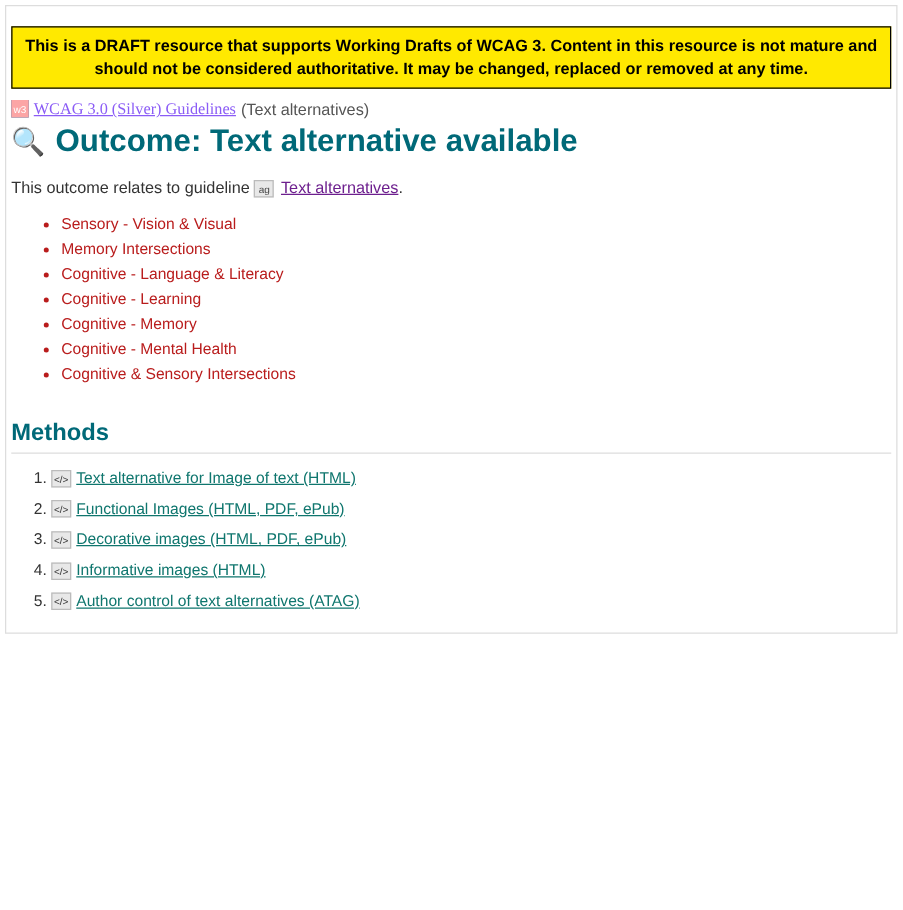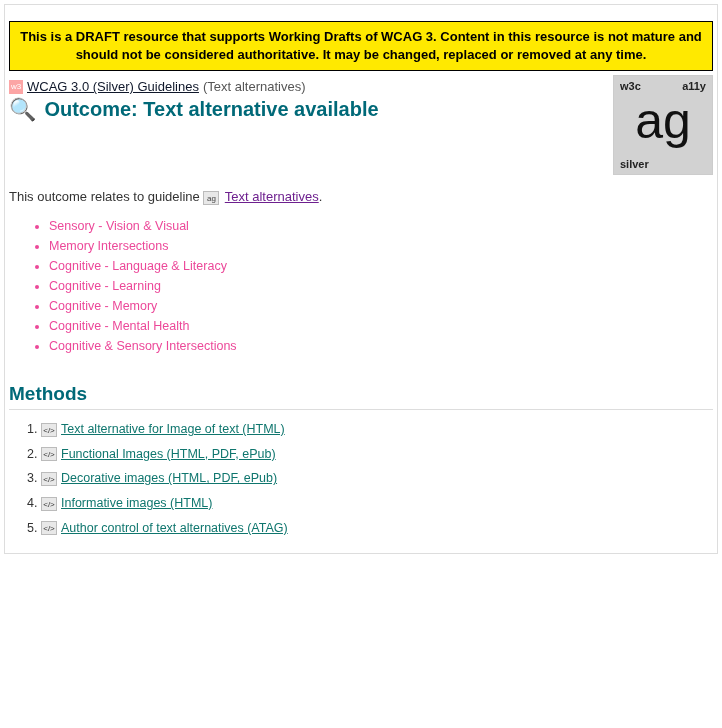--- a/index.html
+++ b/index.html
@@ -31,22 +31,23 @@
   }
   .header-left { flex: 1; }
   .breadcrumb {
     display: flex;
     align-items: center;
     gap: 4px;
     font-size: 13px;
     padding: 4px 0 2px 0;
   }
   .breadcrumb a {
-    color: #0f172a;
+    color: #8b5cf6;
     text-decoration: underline;
+    font-family: Liberation Serif, serif;
   }
   .breadcrumb .crumb-current {
     color: #555;
   }
   .w3c-icon {
     width: 14px;
     height: 14px;
     background: #005a9c;
     color: #fff;
     font-size: 8px;
@@ -61,21 +62,21 @@
     gap: 8px;
     margin-top: 2px;
   }
   .outcome-icon {
     font-size: 22px;
     line-height: 1;
   }
   h1 {
     color: #006978;
     font-weight: 600;
-    font-size: 20px;
+    font-size: 25px;
     margin: 0;
   }
   .logo-box {
     width: 100px;
     height: 100px;
     background: #d2d2d2;
     position: relative;
     font-family: Verdana, sans-serif;
     border: 1px solid #ccc;
     flex-shrink: 0;
@@ -121,21 +122,21 @@
     padding-bottom: 4px;
     margin: 30px 0 10px 0;
   }
   ul.bullets {
     padding-left: 40px;
     margin: 8px 0;
   }
   ul.bullets li {
     list-style: disc;
     margin: 6px 0;
-    color: #ec4899;
+    color: #b91c1c;
     font-size: 12.5px;
   }
   ol.methods {
     padding-left: 32px;
     margin: 12px 0;
   }
   ol.methods li {
     margin: 10px 0;
     font-size: 12.5px;
     color: #333;
@@ -173,26 +174,20 @@
       <div class="breadcrumb">
         <span class="w3c-icon">w3</span>
         <a href="#">WCAG 3.0 (Silver) Guidelines</a>
         <span class="crumb-current">(Text alternatives)</span>
       </div>
       <div class="title-row">
         <span class="outcome-icon">🔍</span>
         <h1>Outcome: Text alternative available</h1>
       </div>
     </div>
-    <div class="logo-box">
-      <span class="tl">w3c</span>
-      <span class="tr">a11y</span>
-      <span class="ag">ag</span>
-      <span class="bl">silver</span>
-    </div>
   </div>
 
 
   <p>
     <span>This outcome relates to guideline </span><span class="inline-icon">ag</span>
     <a href="#" class="teal-link">Text alternatives</a><span>.</span>
   </p>
 
   <ul class="bullets">
     <li>Sensory - Vision &amp; Visual</li>

